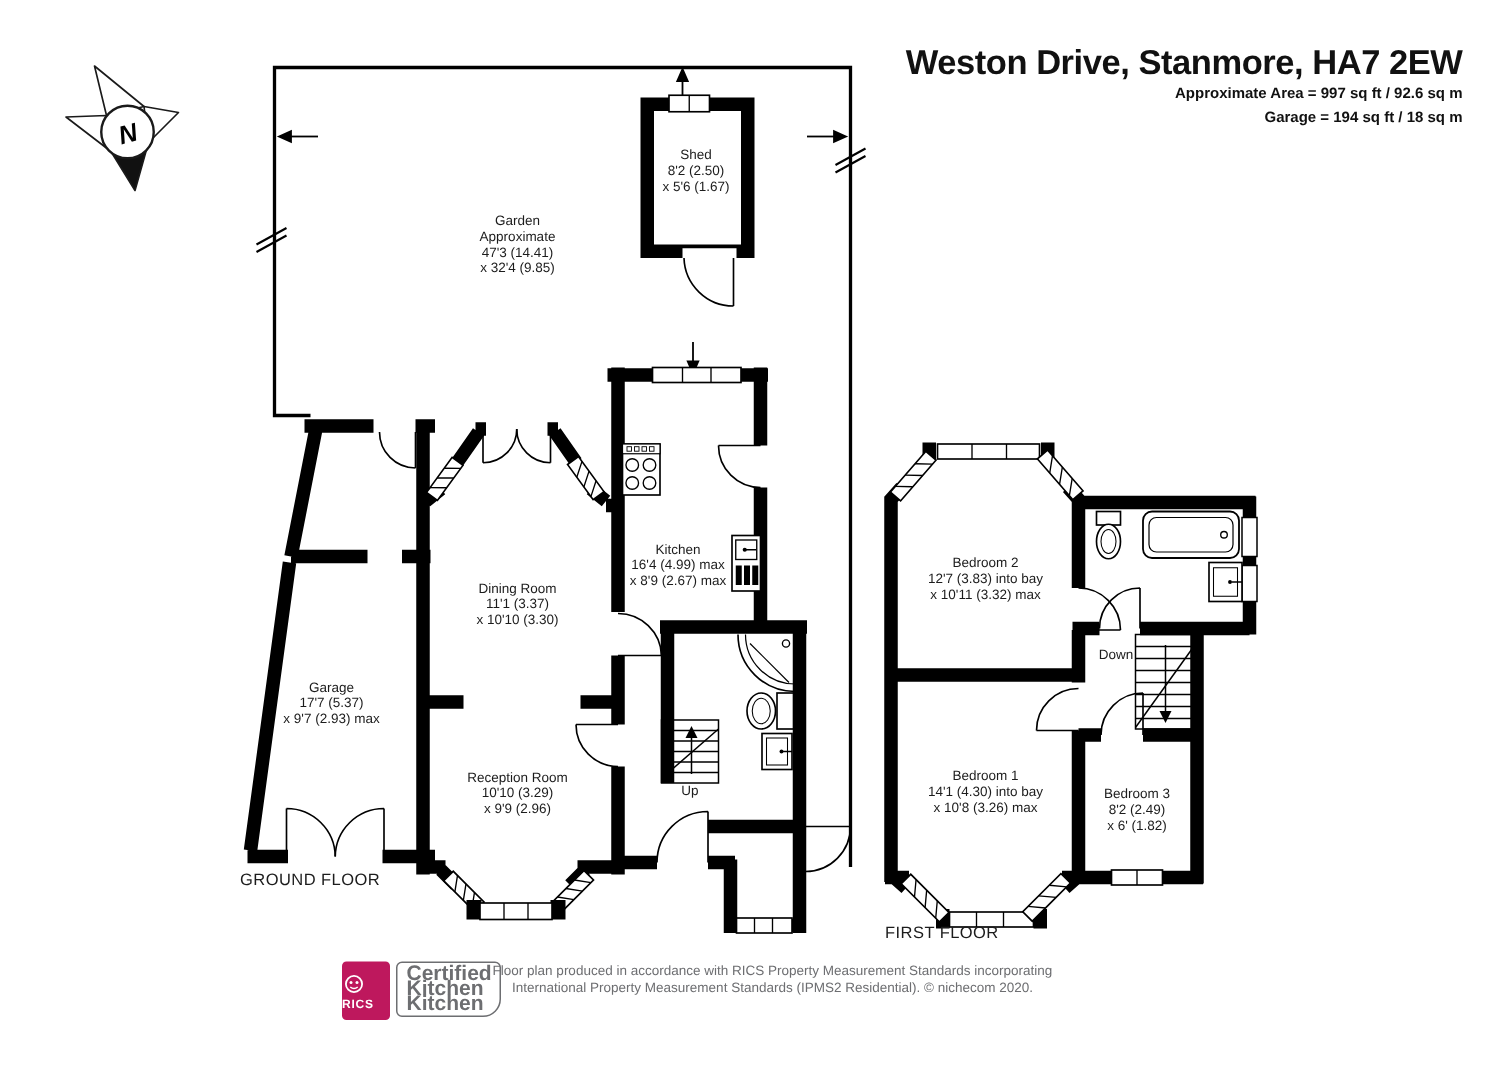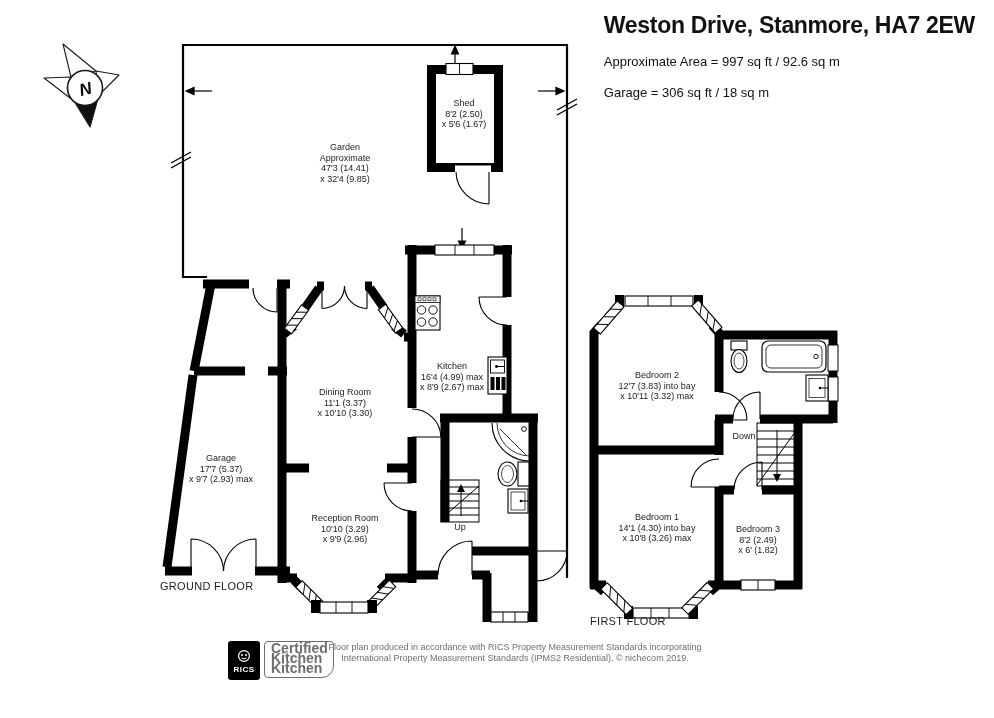--- a/index.html
+++ b/index.html
@@ -2,28 +2,28 @@
 <html><head>
 <meta charset="utf-8">
 <style>
   html,body{margin:0;padding:0;background:#fff;}
   #stage{position:relative;width:994px;height:718px;background:#ffffff;overflow:hidden;
          font-family:"Liberation Sans", sans-serif;color:#111;}
   #plan-svg{position:absolute;left:0;top:0;}
   .rm{font-size:9px;fill:#1c1c1c;}
   .flr{font-size:11px;fill:#1c1c1c;letter-spacing:.3px;}
   .stairlbl{font-size:9px;fill:#1c1c1c;}
-  #header{position:absolute;top:12px;right:19px;text-align:left;}
+  #header{position:absolute;top:28px;right:19px;text-align:right;}
   #title{font-size:23px;font-weight:700;letter-spacing:-.3px;}
-  .sumline{font-size:13px;font-weight:400;line-height:15.5px;margin-top:15px;}
+  .sumline{font-size:10px;font-weight:700;line-height:15.5px;}
   #disclaimer{font-size:9.5px;font-weight:700;margin-top:4px;}
   #footer{position:absolute;left:228px;top:640px;width:740px;}
   #badge{position:absolute;left:0;top:1px;display:flex;}
-  #rics-box{width:32px;height:39px;background:#000000;border-radius:3px;display:flex;
-            flex-direction:column;align-items:center;justify-content:center;}
+  #rics-box{width:32px;height:39px;background:#be185d;border-radius:3px;display:flex;
+            flex-direction:column;align-items:flex-start;justify-content:center;}
   #rics-box .rics-word{color:#fff;font-size:8px;font-weight:700;letter-spacing:.5px;margin-top:1px;}
   #cpm-box{width:62px;height:34px;border:1.6px solid #6d6e71;border-radius:4px 4px 12px 4px;
            margin-left:4px;padding:1px 0 0 6px;}
   #cpm-box div{font-size:14px;font-weight:700;color:#6d6e71;line-height:10px;}
   #footer-text{position:absolute;left:72px;top:2px;width:430px;text-align:center;
                font-size:9px;line-height:10.5px;color:#6d6e71;}
 </style>
 </head>
 <body>
 
@@ -282,21 +282,21 @@
     <text class="rm" x="758" y="542.5" text-anchor="middle">8'2 (2.49)</text>
     <text class="rm" x="758" y="553" text-anchor="middle">x 6' (1.82)</text>
     <text class="stairlbl" x="744" y="439" text-anchor="middle">Down</text>
     <text class="flr" x="590" y="625">FIRST FLOOR</text>
   </g>
 </svg>
 
   <div id="header">
     <div id="title">Weston Drive, Stanmore, HA7 2EW</div>
     <div class="sumline">Approximate Area = 997 sq ft / 92.6 sq m</div>
-    <div class="sumline">Garage = 306 sq ft / 18 sq m</div>
+    <div class="sumline">Garage = 194 sq ft / 18 sq m</div>
   </div>
 
   <div id="footer">
     <div id="badge">
       <div id="rics-box">
         <svg width="16" height="16" viewBox="0 0 16 16">
           <circle cx="8" cy="8" r="5.4" fill="none" stroke="#fff" stroke-width="1.2"></circle>
           <circle cx="6" cy="7" r="1" fill="#fff"></circle>
             <circle cx="10" cy="7" r="1" fill="#fff"></circle>
           <path d="M5.5,10 Q8,12 10.5,10" fill="none" stroke="#fff" stroke-width="1"></path>
@@ -304,17 +304,17 @@
         <div class="rics-word">RICS</div>
       </div>
       <div id="cpm-box">
         <div>Certified</div>
         <div>Kitchen</div>
         <div>Kitchen</div>
       </div>
     </div>
     <div id="footer-text">
       <div>Floor plan produced in accordance with RICS Property Measurement Standards incorporating</div>
-      <div>International Property Measurement Standards (IPMS2 Residential).   © nichecom 2019.</div>
+      <div>International Property Measurement Standards (IPMS2 Residential).   © nichecom 2020.</div>
     </div>
   </div>
 
 </div>
 
 </body></html>

